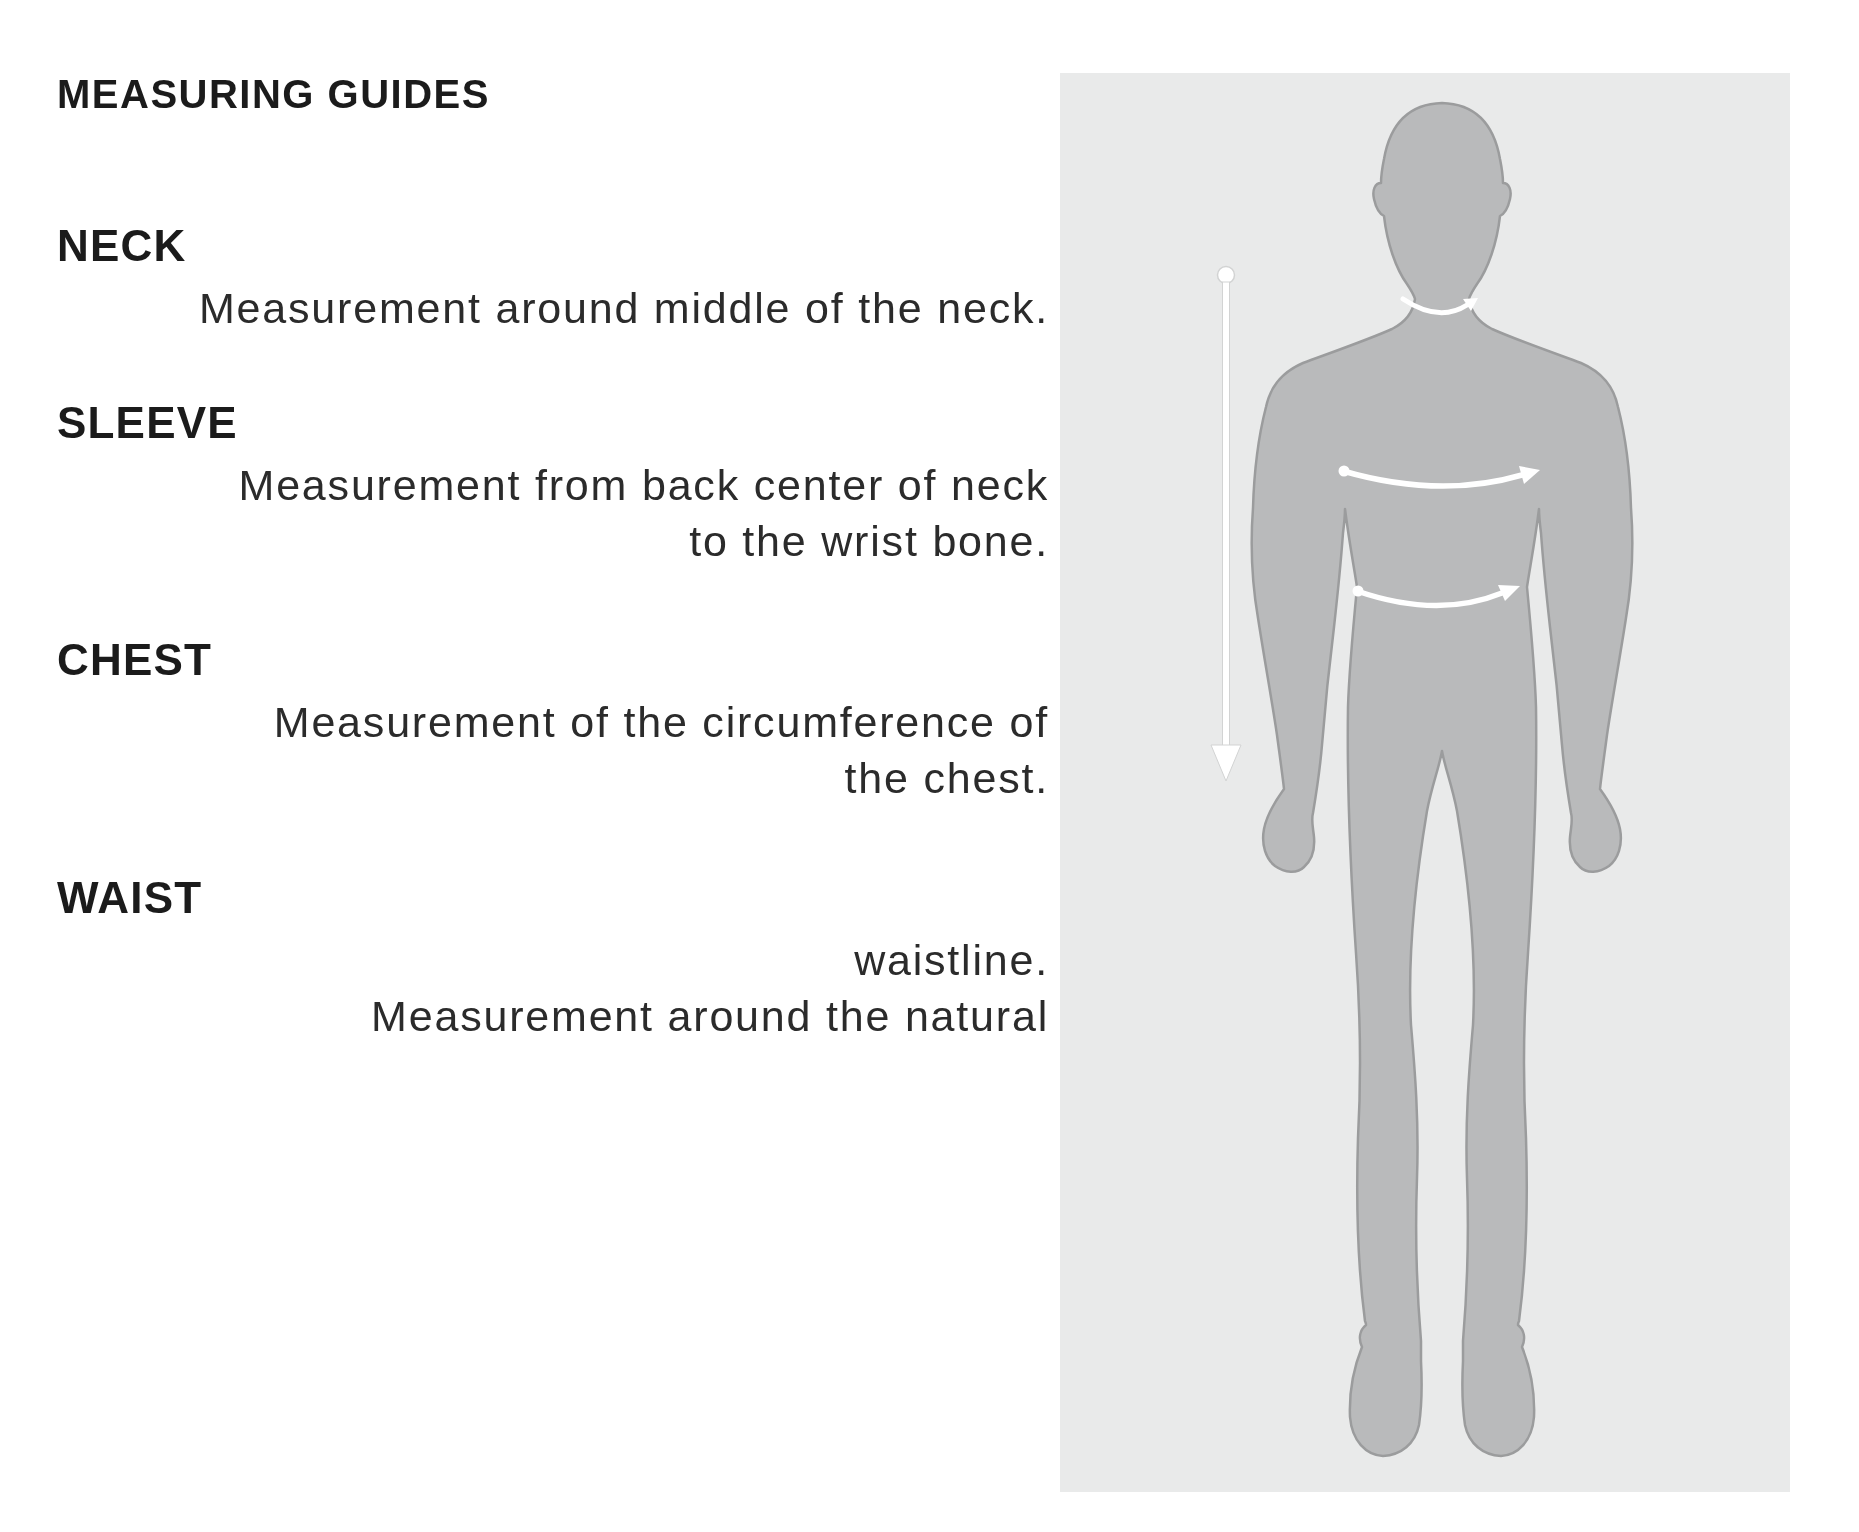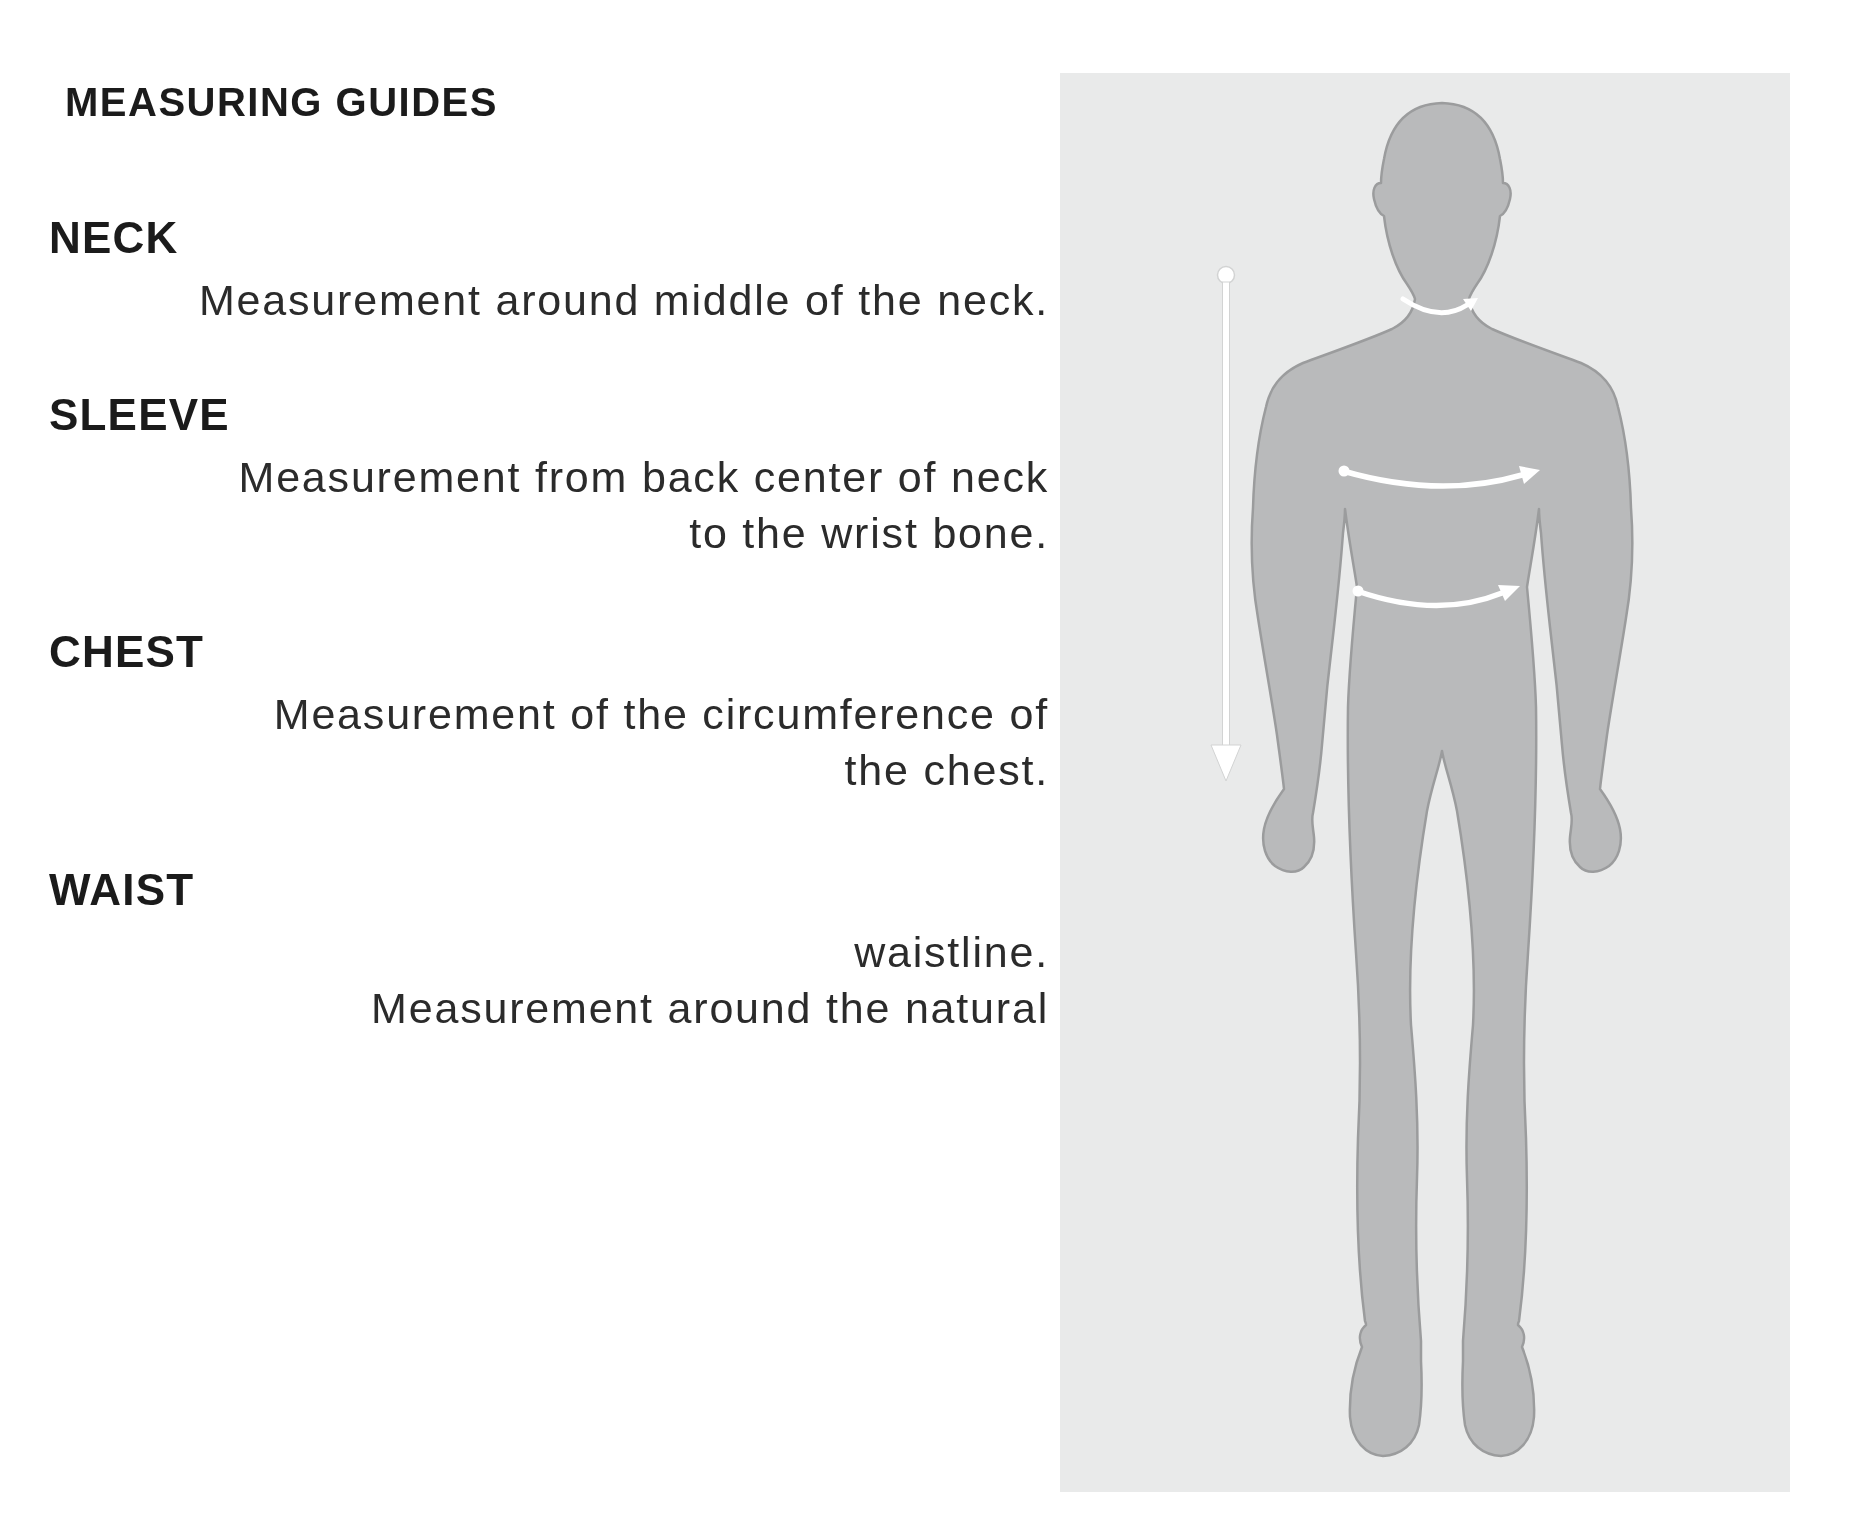--- a/index.html
+++ b/index.html
@@ -2,27 +2,27 @@
 <html><head>
 <meta charset="utf-8">
 <style>
   html,body{margin:0;padding:0;}
   body{
     width:1859px;height:1532px;position:relative;background:#ffffff;
     font-family:"Liberation Sans","DejaVu Sans",sans-serif;
     -webkit-font-smoothing:antialiased;
   }
   .page-title{
-    position:absolute;left:49px;top:64px;margin:16px;
+    position:absolute;left:49px;top:64px;margin:8px;
     font-size:40px;font-weight:700;letter-spacing:1.5px;line-height:44px;
     color:#1b1b1b;white-space:nowrap;
   }
   .sec{position:absolute;left:49px;width:1000px;}
   .sec h2{
-    margin:0;font-size:44px;font-weight:700;letter-spacing:1.2px;
+    margin:8px;font-size:44px;font-weight:700;letter-spacing:1.2px;
     line-height:44px;color:#1b1b1b;white-space:nowrap;
   }
   .sec p{
     margin:12px 0 0 0;font-size:43px;font-weight:400;letter-spacing:1.8px;
     line-height:56px;color:#2b2b2b;text-align:right;
   }
   .ln{display:block;white-space:nowrap;}
   .figure-panel{
     position:absolute;left:1060px;top:73px;width:730px;height:1419px;
     background:var(--panel-bg,#e9eaea);

